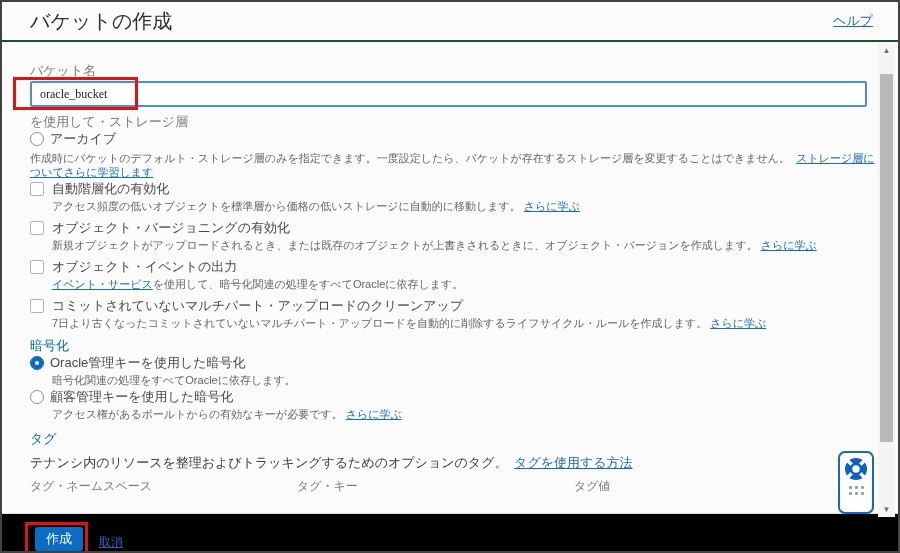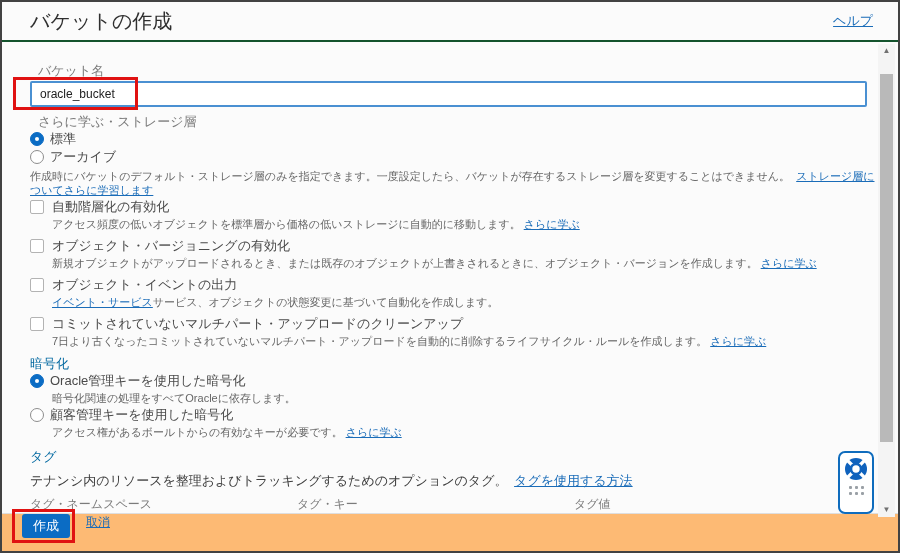--- a/index.html
+++ b/index.html
@@ -19,30 +19,30 @@
   }
   .page-title { font-size: 20px; font-weight: 400; color: #2f2f2f; }
   .lnk { color: #1a6cb8; text-decoration: underline; cursor: pointer; }
   .help { font-size: 13px; }
 
   
   .content {
     position: absolute; top: 41px; left: 0; right: 20px; bottom: 38px;
     padding-left: 28px; overflow: hidden; color: #4a4a4a; font-size: 13px;
   }
-  .field-label { font-size: 13px; color: #7b7b7b; line-height: 15px; margin-left: 8px; }
+  .field-label { font-size: 13px; color: #7b7b7b; line-height: 15px; }
   .mt20 { margin-top: 20px; }
   .mt7  { margin-top: 7px; }
   .mt6  { margin-top: 6px; }
 
   .input-wrap { position: relative; margin-top: 3px; width: 837px; }
   .txt {
     width: 100%; height: 26px; border: 1px solid #c6c6c6; border-radius: 2px;
     background: #fff; font-size: 12px; color: #222; padding: 0 8px;
-    font-family: Liberation Sans, sans-serif;
+    font-family: Liberation Serif, serif;
   }
   .txt.focus { border: 2px solid #4a90d2; }
   .red-frame {
     position: absolute; border: 3px solid #e01212; pointer-events: none; z-index: 5;
   }
   .rf-bucket { left: -17px; top: -4px; width: 125px; height: 33px; }
 
   .radio-row { display: flex; align-items: center; margin-top: 2px; height: 16px; }
   .radio {
     width: 14px; height: 14px; border-radius: 50%; border: 1px solid #8d8d8d;
@@ -73,22 +73,22 @@
 
   .tag-cols { display: flex; margin-top: 8px; }
   .col-ns  { width: 255px; margin-right: 12px; }
   .col-key { width: 260px; margin-right: 17px; }
   .col-val { width: 266px; }
   .tag-col-label { font-size: 12px; color: #7b7b7b; }
 
   
   .footer {
     position: absolute; left: 0; right: 0; bottom: 0; height: 38px;
-    border-top: 1px solid #dedede; background: #fdba74;
-    display: flex; align-items: flex-start; padding-left: 20px;
+    border-top: 1px solid #dedede; background: #000000;
+    display: flex; align-items: flex-end; padding-left: 33px;
   }
   .btn-wrap { position: relative; display: inline-block; }
   .btn-primary {
     height: 24px; padding: 0 11px; background: #0b6cc4; color: #fff; border: none;
     border-radius: 3px; font-size: 13px; font-family: "Liberation Sans", sans-serif; cursor: pointer;
   }
   .rf-create { left: -10px; top: -5px; right: -5px; bottom: -5px; width: auto; height: auto; }
   .cancel { font-size: 12px; margin-left: 16px; }
 
   
@@ -120,25 +120,21 @@
   </div>
 
   <div class="content">
 
     <div class="field-label mt20">バケット名</div>
     <div class="input-wrap">
       <input class="txt focus" value="oracle_bucket" style="">
       <div class="red-frame rf-bucket"></div>
     </div>
 
-    <div class="field-label mt7">さらに学ぶ・ストレージ層</div>
-    <div class="radio-row">
-      <span class="radio checked"></span>
-      <span class="radio-label">標準</span>
-    </div>
+    <div class="field-label mt7">を使用して・ストレージ層</div>
     <div class="radio-row">
       <span class="radio"></span>
       <span class="radio-label">アーカイブ</span>
     </div>
     <div class="desc tier-desc">
       <span>作成時にバケットのデフォルト・ストレージ層のみを指定できます。一度設定したら、バケットが存在するストレージ層を変更することはできません。</span>
       <a class="lnk lnk-end">ストレージ層についてさらに学習します</a>
     </div>
 
     <div class="cb-group" style="margin-top:2px;">
@@ -160,21 +156,21 @@
         <a class="lnk"></a><span>新規オブジェクトがアップロードされるとき、または既存のオブジェクトが上書きされるときに、オブジェクト・バージョンを作成します。</span><a class="lnk lnk-end">さらに学ぶ</a>
       </div>
     </div>
 
     <div class="cb-group">
       <div class="cb-row">
         <span class="checkbox"></span>
         <span class="cb-label">オブジェクト・イベントの出力</span>
       </div>
       <div class="desc indent">
-        <a class="lnk">イベント・サービス</a><span>サービス、オブジェクトの状態変更に基づいて自動化を作成します。</span><a class="lnk lnk-end"></a>
+        <a class="lnk">イベント・サービス</a><span>を使用して、暗号化関連の処理をすべてOracleに依存します。</span><a class="lnk lnk-end"></a>
       </div>
     </div>
 
     <div class="cb-group">
       <div class="cb-row">
         <span class="checkbox"></span>
         <span class="cb-label">コミットされていないマルチパート・アップロードのクリーンアップ</span>
       </div>
       <div class="desc indent">
         <a class="lnk"></a><span>7日より古くなったコミットされていないマルチパート・アップロードを自動的に削除するライフサイクル・ルールを作成します。</span><a class="lnk lnk-end">さらに学ぶ</a>

